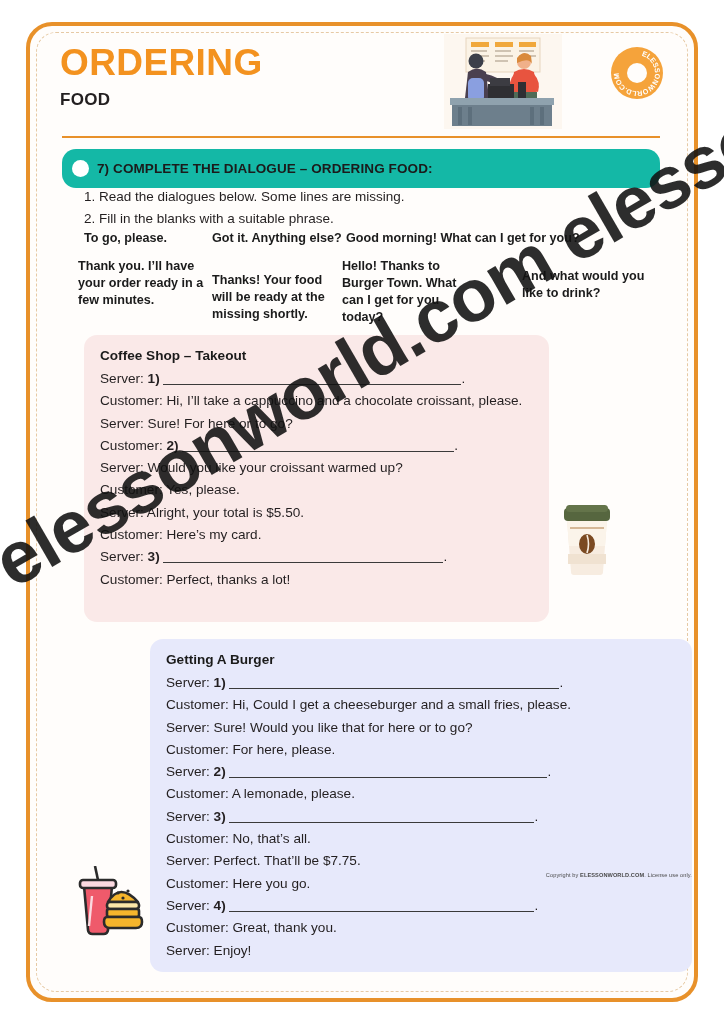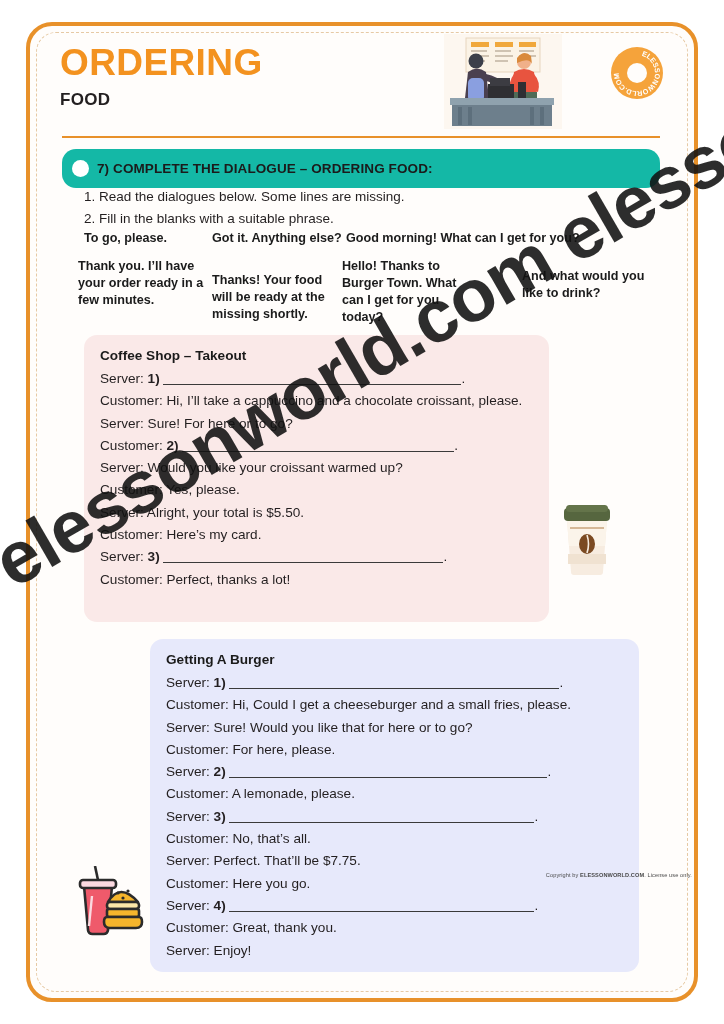--- a/index.html
+++ b/index.html
@@ -145,21 +145,21 @@
     border-radius: 13px;
     padding: 13px 16px 14px 16px;
   }
   .card-coffee {
     left: 84px; top: 335px;
     width: 465px; height: 287px;
     background: #fae9e8;
   }
   .card-burger {
     left: 150px; top: 639px;
-    width: 489px; height: 333px;
+    width: 542px; height: 333px;
     background: #e7e9fb;
   }
   .card-title {
     font-size: 13.6px;
     font-weight: bold;
     color: #1b1b1b;
     margin-bottom: 5px;
   }
   .line {
     font-size: 13.6px;

